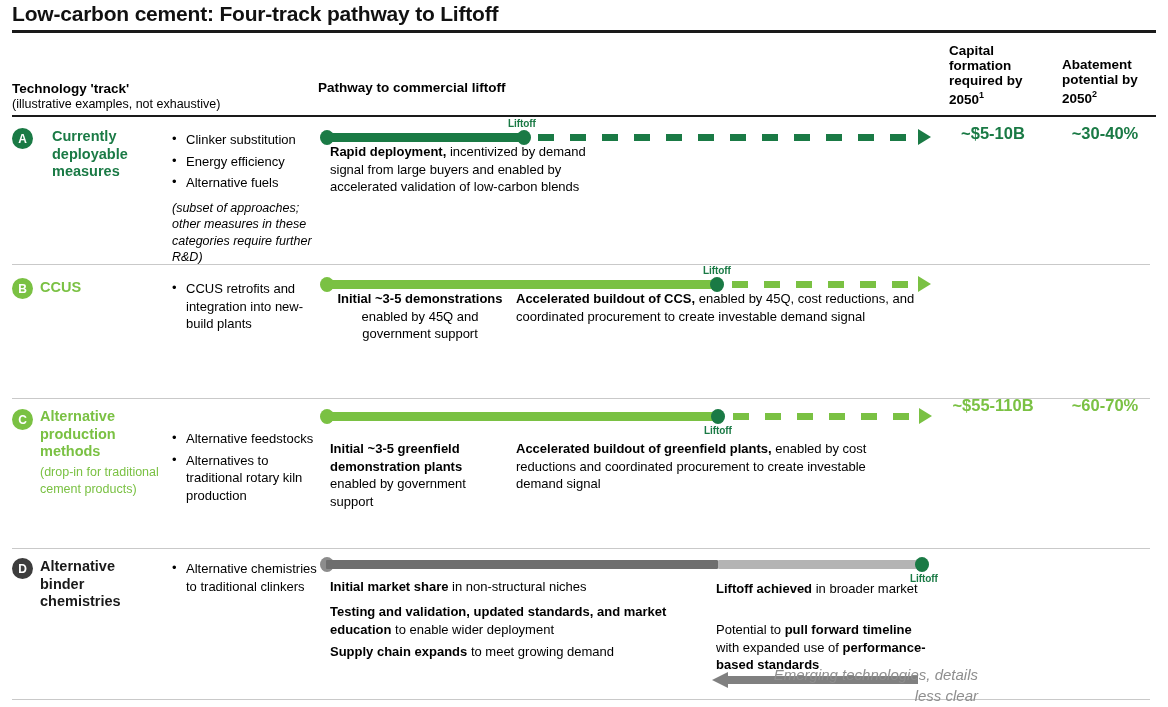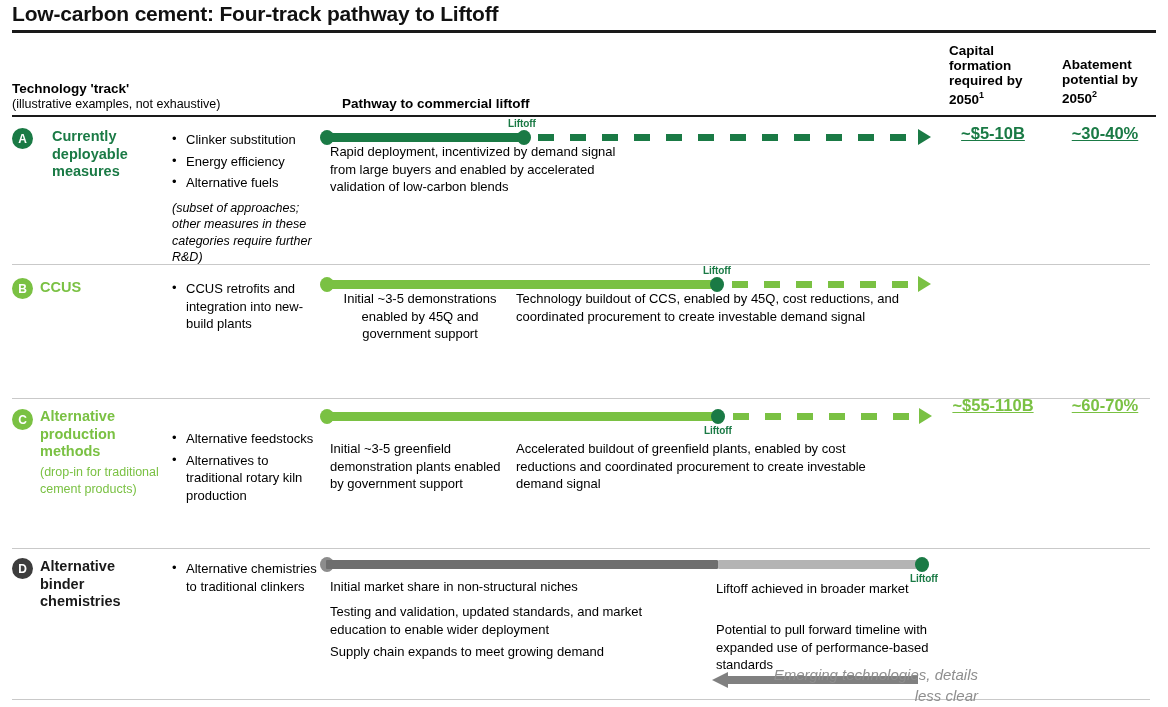--- a/index.html
+++ b/index.html
@@ -23,21 +23,21 @@
     background: #1a1a1a;
   }
 
   
   .col-head {
     position: absolute; font-weight: bold; font-size: 13.5px; color: #000;
     line-height: 15px;
   }
   .hdr-tech      { left: 12px;  top: 81px;  }
   .hdr-tech-sub  { left: 12px;  top: 97px; font-weight: normal; font-size: 12.5px; }
-  .hdr-pathway   { left: 318px; top: 96px; margin-left: 24px;  }
+  .hdr-pathway   { left: 318px; top: 80px;  }
   .hdr-capital   { left: 949px; top: 43px; width: 104px; }
   .hdr-abate     { left: 1062px; top: 57px; width: 104px; }
   .sup { font-size: 9px; vertical-align: super; }
 
   .head-rule {
     position: absolute; left: 12px; top: 115px; width: 1144px; height: 2px;
     background: #1a1a1a;
   }
   .row-rule {
     position: absolute; left: 12px; width: 1138px; height: 1px;
@@ -92,25 +92,25 @@
     border-top: 8px solid transparent; border-bottom: 8px solid transparent;
   }
   .liftoff-lbl {
     position: absolute; font-size: 10px; font-weight: bold; letter-spacing: -0.1px;
   }
 
   
   .desc {
     position: absolute; font-size: 13px; line-height: 17.5px; color: #000;
   }
-  .desc b { font-weight: normal; }
+  .desc b { font-weight: bold; }
 
   
   .metric {
-    position: absolute; font-weight: bold; font-size: 16.5px; text-align: center; text-decoration: underline;
+    position: absolute; font-weight: bold; font-size: 16.5px; text-align: center;
   }
 
   
   .emerging {
     position: absolute; right: 14px; top: 664px; width: 210px;
     font-style: italic; font-size: 15px; line-height: 21px;
     color: #8e8e8e; text-align: right;
   }
 
   .leftarrow-wrap { position: absolute; left: 712px; top: 672px; width: 206px; height: 16px; }
@@ -192,21 +192,21 @@
     <div class="dash" style="left:510px; top:14px; background:#7ac143;"></div>
     <div class="dash" style="left:542px; top:14px; background:#7ac143;"></div>
     <div class="dash" style="left:574px; top:14px; background:#7ac143;"></div>
     <div class="arrow-r" style="left:600px; top:9px; border-left:13px solid #7ac143;"></div>
   </div>
 
   <div class="desc" style="left:330px; top:290px; width:180px;text-align:center;">
     <b>Initial ~3-5 demonstrations</b><span> enabled by 45Q and government support</span>
   </div>
   <div class="desc" style="left:516px; top:290px; width:412px;">
-    <b>Technology buildout of CCS,</b><span> enabled by 45Q, cost reductions, and coordinated procurement to create investable demand signal</span>
+    <b>Accelerated buildout of CCS,</b><span> enabled by 45Q, cost reductions, and coordinated procurement to create investable demand signal</span>
   </div>
 
   <div class="badge" style="left:12px; top:409px; background:#7ac143;">C</div>
   <div class="track-name" style="left:40px; top:408px; color:#7ac143;">Alternative production methods</div>
   <div class="track-note" style="left:40px; top:464px; color:#7ac143;">(drop-in for traditional cement products)</div>
   <ul class="bullets" style="left:170px; top:430px;">
     <li>Alternative feedstocks</li>
     <li>Alternatives to traditional rotary kiln production</li>
   </ul>
 

